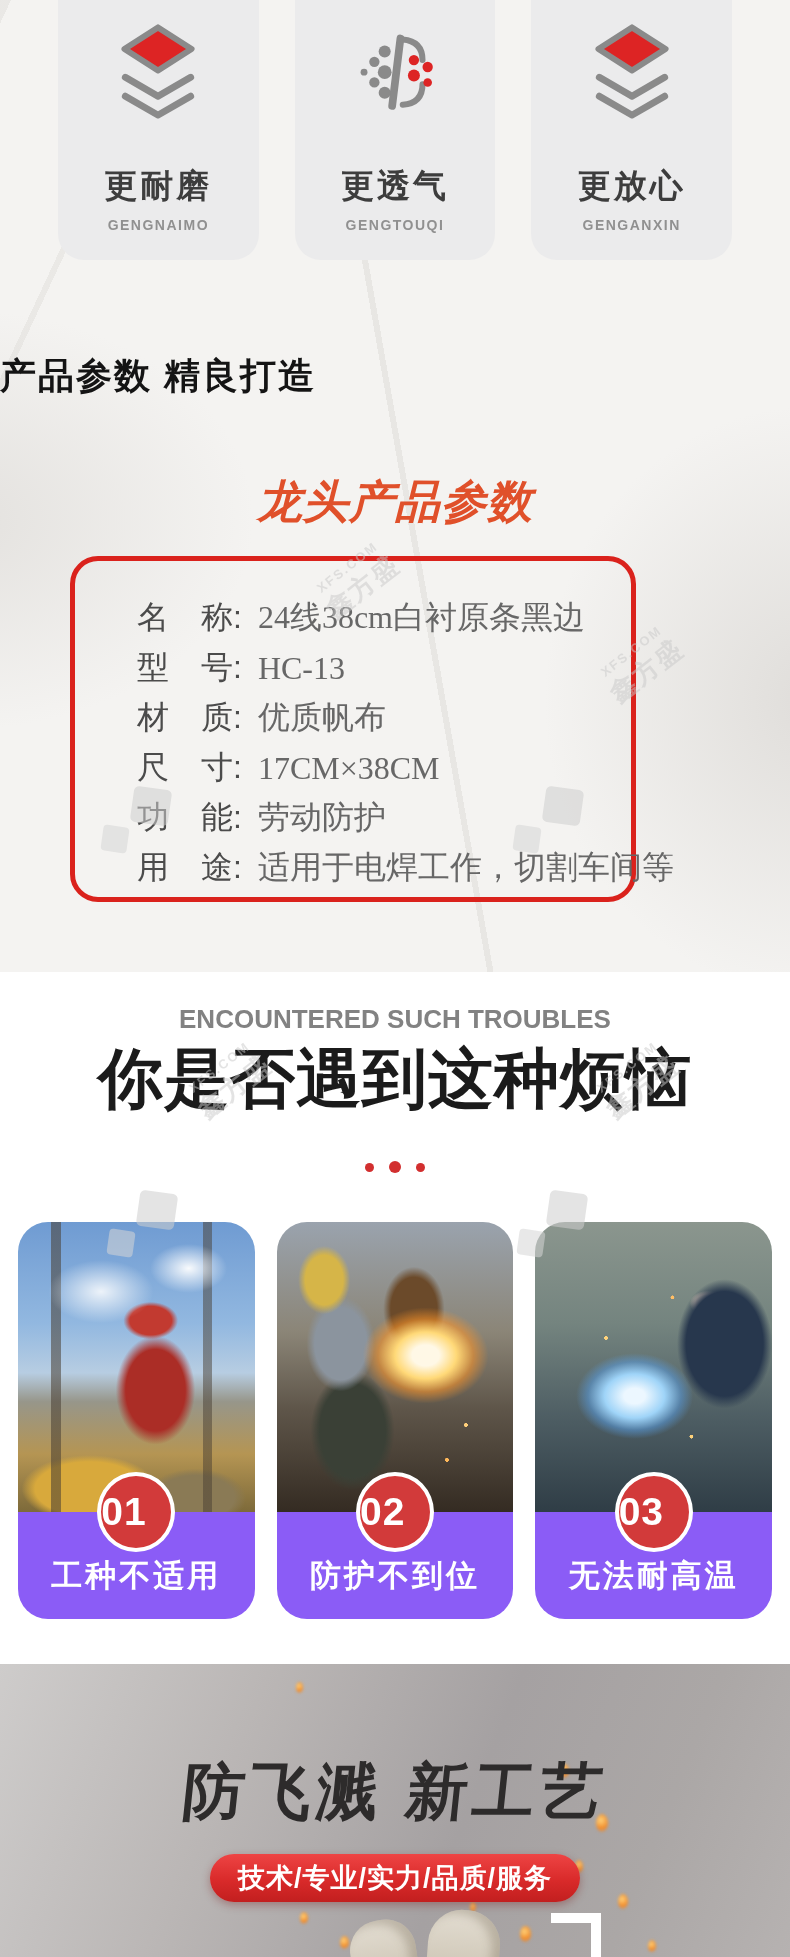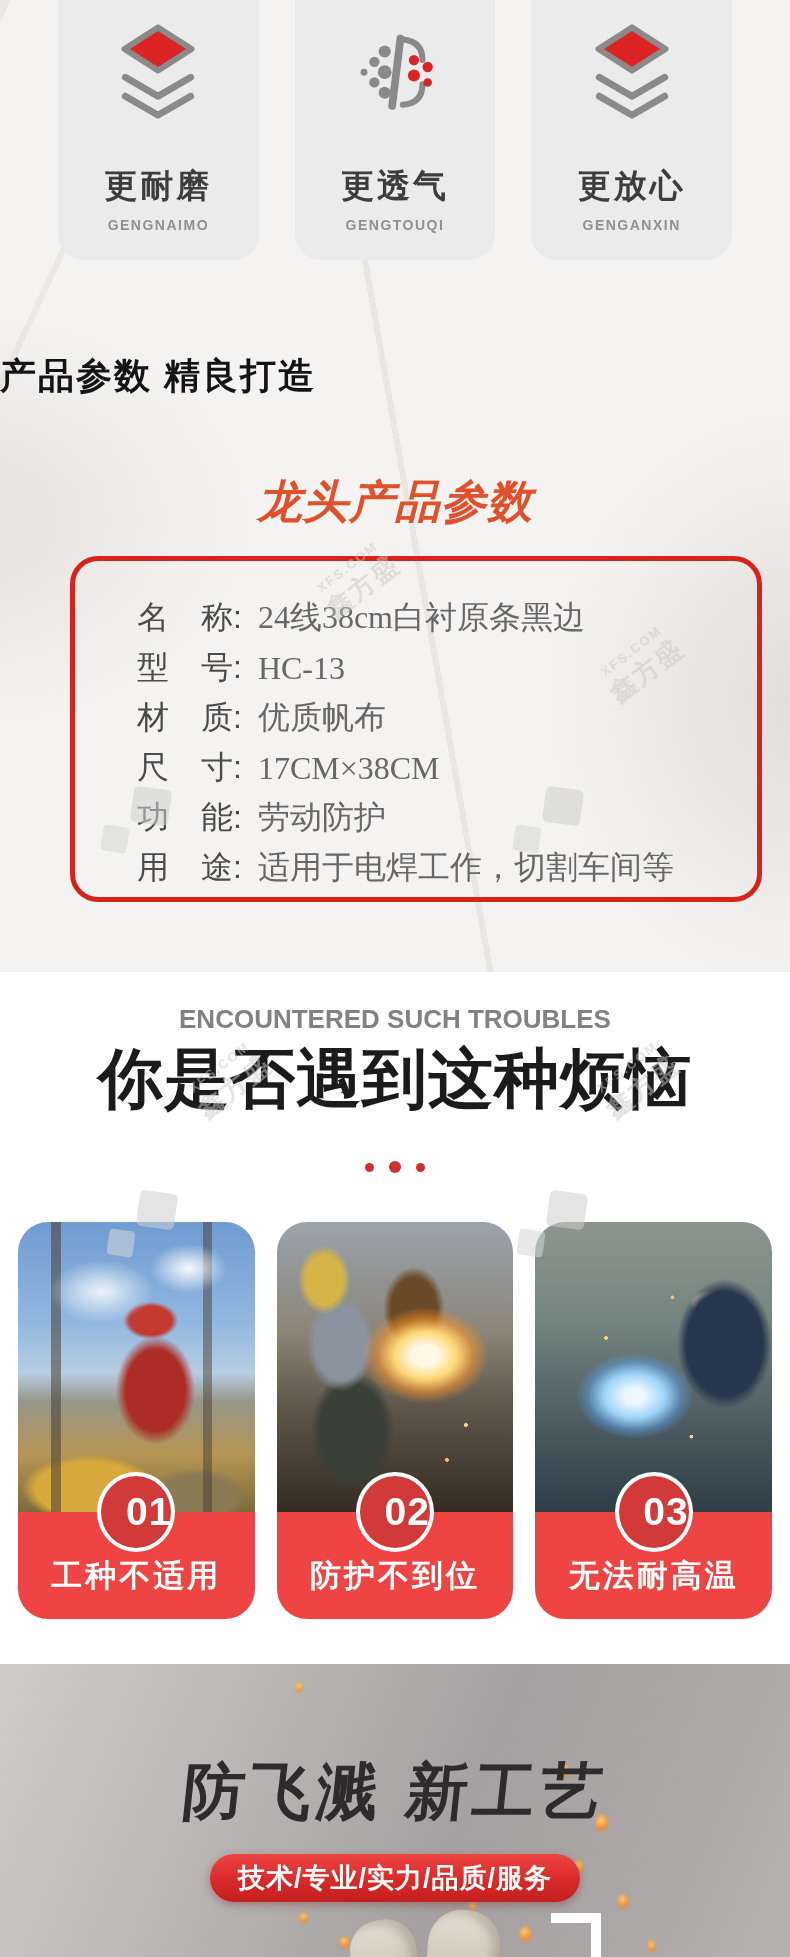--- a/index.html
+++ b/index.html
@@ -35,21 +35,21 @@
   .params-title{
     position:absolute; top:352px; left:0; width:100%;
     text-align:left; font-size:36px; font-weight:800; color:#141414; letter-spacing:2px;
   }
   .params-badge{
     position:absolute; top:472px; left:0; width:100%;
     text-align:center; font-size:45px; font-weight:800; font-style:italic;
     color:#e0502a; letter-spacing:1px;
   }
   .spec-box{
-    position:absolute; top:556px; left:70px; width:692px; height:346px;
+    position:absolute; top:556px; left:70px; width:566px; height:346px;
     border:5px solid #da221c; border-radius:28px;
     padding:32px 4px 0 62px;
   }
   .spec-row{ height:50px; display:flex; align-items:center; }
   .spec-label{ font-size:32px; color:#4b4b4b; white-space:pre; }
   .spec-value{ font-size:32px; color:#676767; margin-left:16px; white-space:nowrap;font-family:Liberation Serif, serif; }
   
   .sec-white{
     position:absolute; top:972px; left:0; width:790px; height:692px; background:#ffffff;
   }
@@ -98,31 +98,31 @@
     background:
       radial-gradient(75px 55px at 42% 60%, #ecf7ff 0 14%, #9fd4f8 40%, rgba(90,160,230,.5) 62%, transparent 78%),
       radial-gradient(70px 95px at 80% 42%, #27374d 0 55%, transparent 68%),
       radial-gradient(26px 18px at 73% 28%, #d9c9b8 0 50%, transparent 70%),
       radial-gradient(3px 3px at 30% 40%, #ffd27a 0 60%, transparent 70%),
       radial-gradient(3px 3px at 58% 26%, #ffbe66 0 60%, transparent 70%),
       radial-gradient(3px 3px at 66% 74%, #ffd27a 0 60%, transparent 70%),
       linear-gradient(180deg,#8b968e 0%, #74847f 35%, #4d5d63 68%, #2f3d46 100%);
   }
   .t-redbar{
-    height:107px; background:#ef4444;
+    height:107px; background:#8b5cf6;
     display:flex; justify-content:center; align-items:flex-end;
     padding-bottom:22px;
     text-align:center;
   }
   .t-label{ font-size:31px; font-weight:700; color:#ffffff; letter-spacing:3px; }
   .num-circle{
     position:absolute; top:250px; left:50%; transform:translateX(-50%);
     width:78px; height:80px; border-radius:50%;
     background:#d23a3a; border:4px solid #ffffff;
-    display:flex; align-items:center; justify-content:flex-end;
+    display:flex; align-items:center; justify-content:flex-start;
   }
   .num-circle span{ font-size:39px; font-weight:800; color:#ffffff; letter-spacing:1px; }
   
   .sec-bottom{
     position:absolute; top:1664px; left:0; width:790px; height:293px;
     background:linear-gradient(112deg,#cecccb 0%, #bab6b5 30%, #a5a1a2 58%, #aba7a6 80%, #b6b2b1 100%);
     overflow:hidden;
   }
   .craft-title{
     margin-top:86px; text-align:center;

